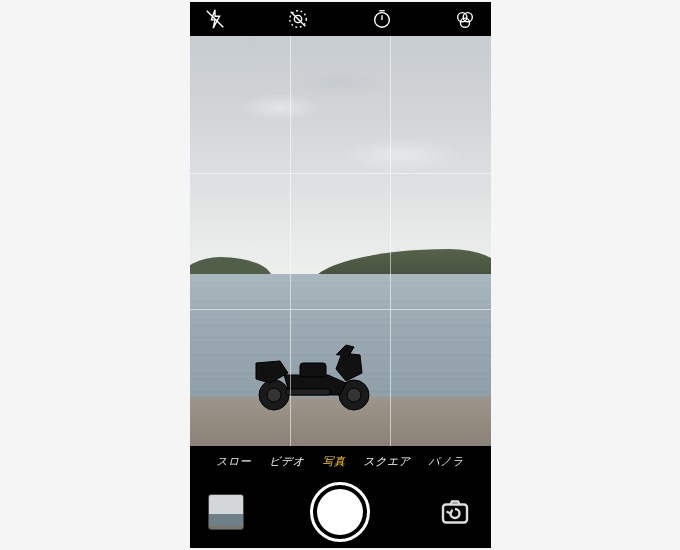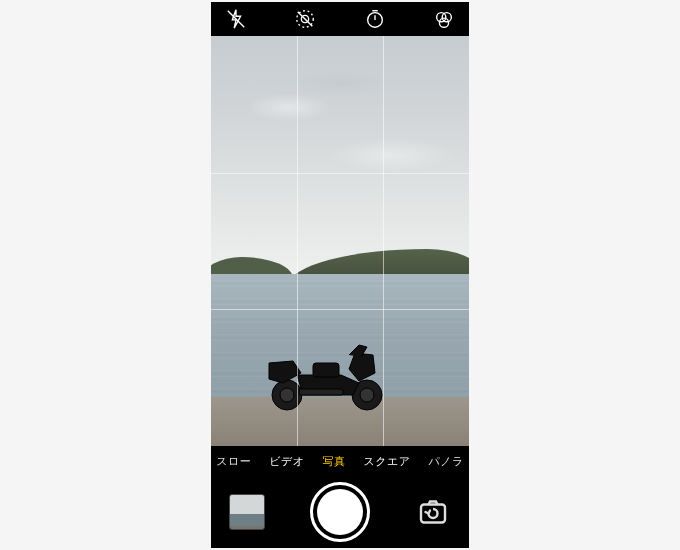--- a/index.html
+++ b/index.html
@@ -7,25 +7,26 @@
     width: 680px;
     height: 550px;
     background: #f5f5f5;
     display: flex;
     align-items: center;
     justify-content: center;
     font-family: -apple-system, "Helvetica Neue", sans-serif;
     overflow: hidden;
   }
   .phone {
-    width: 258px;
+    width: 301px;
     height: 546px;
     background: #bef264;
     position: relative;
     overflow: hidden;
+    font-style: italic;
   }
   
   .topbar {
     height: 34px;
     background: #000;
     display: flex;
     align-items: center;
     justify-content: space-between;
     padding: 0 14px;
   }

